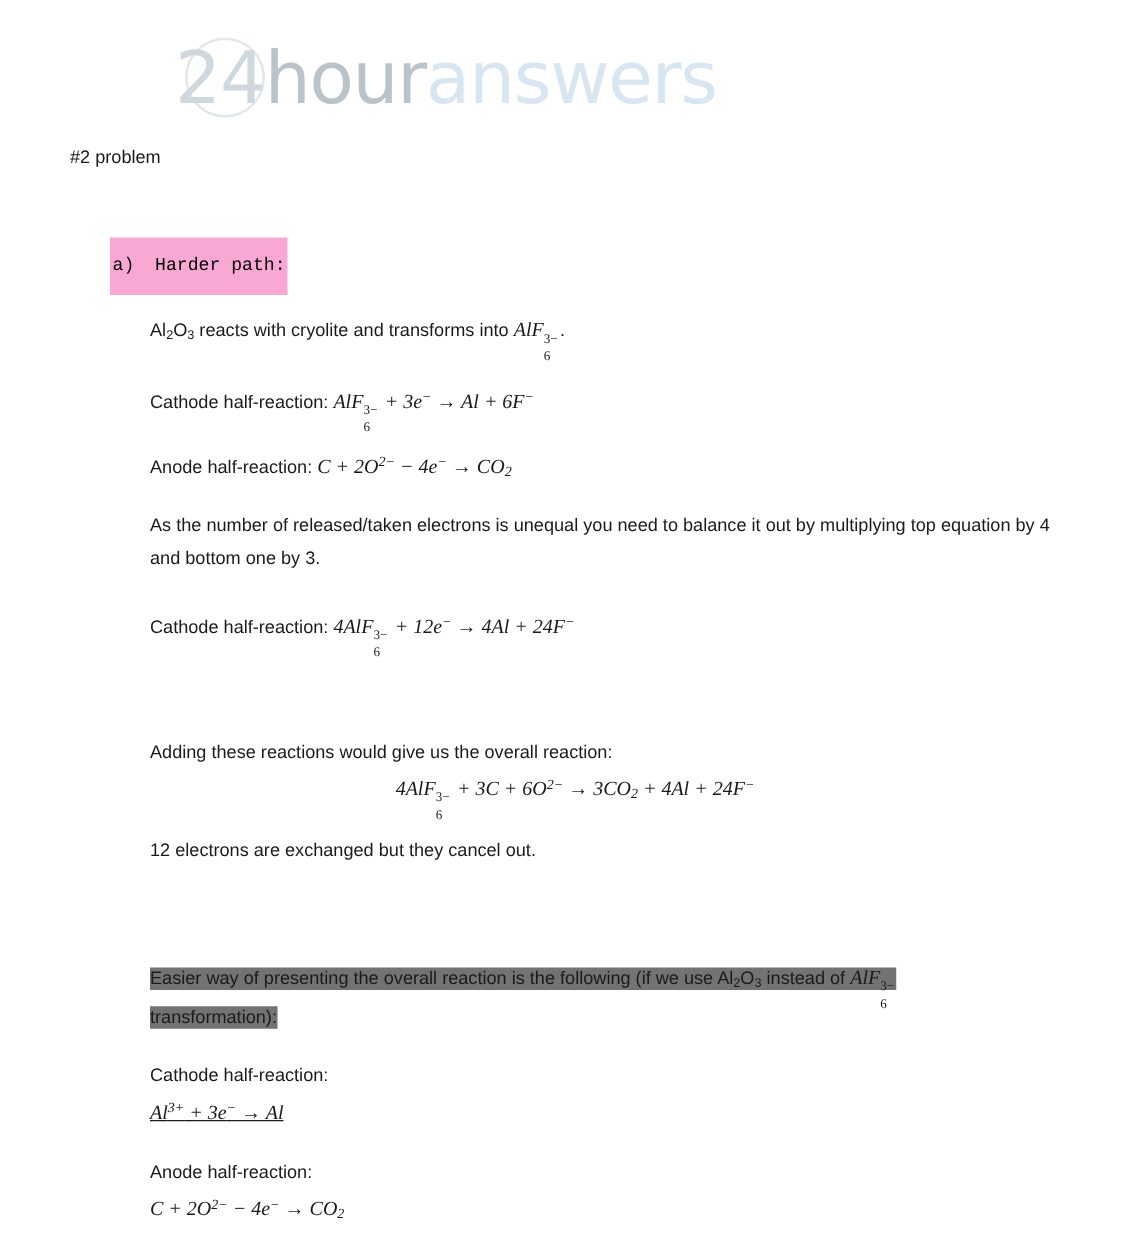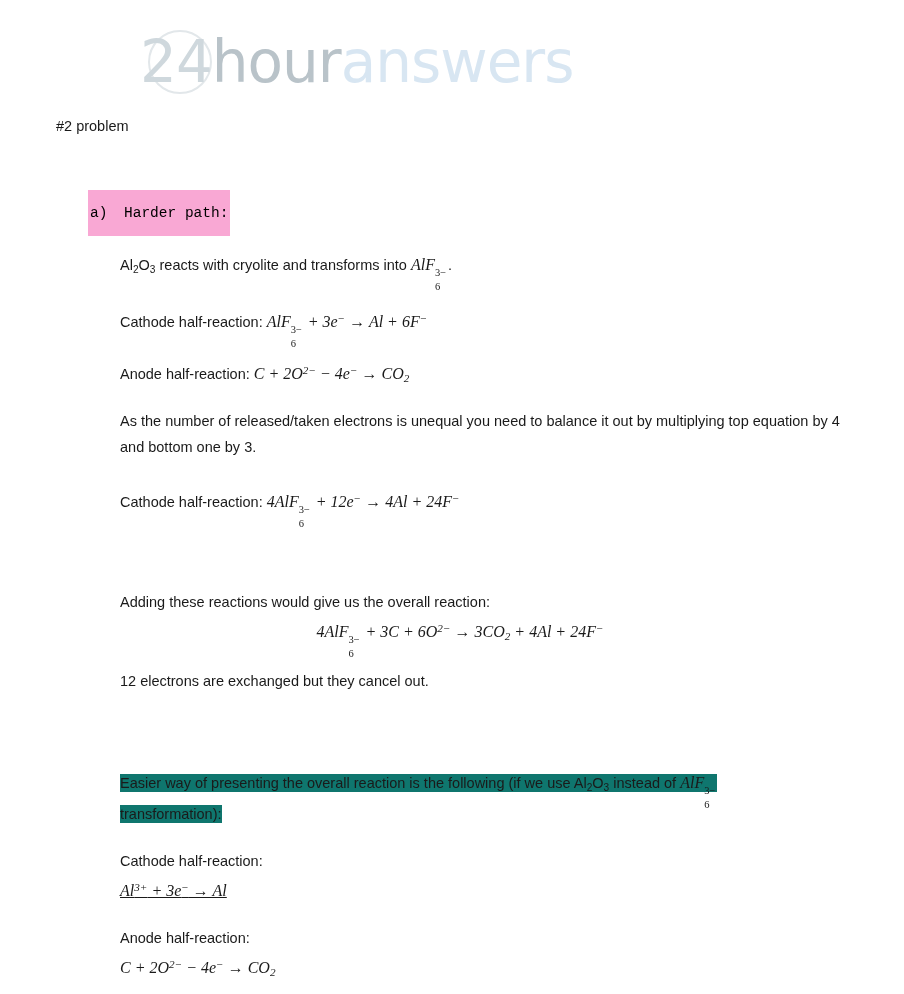--- a/index.html
+++ b/index.html
@@ -81,21 +81,21 @@
     color: #000;
     padding: 15px 2px;
     font-family: Liberation Mono, monospace;
   }
   .item-marker {
     display: inline-block;
     width: 34px;
   }
 
   .hl-yellow {
-    background: #0f766e;
+    background: #737373;
     padding: 1px 0;
   }
 
   .mathit {
     font-family: "Liberation Serif", serif;
     font-style: italic;
     font-size: 16px;
   }
   sub {
     font-size: 70%;

